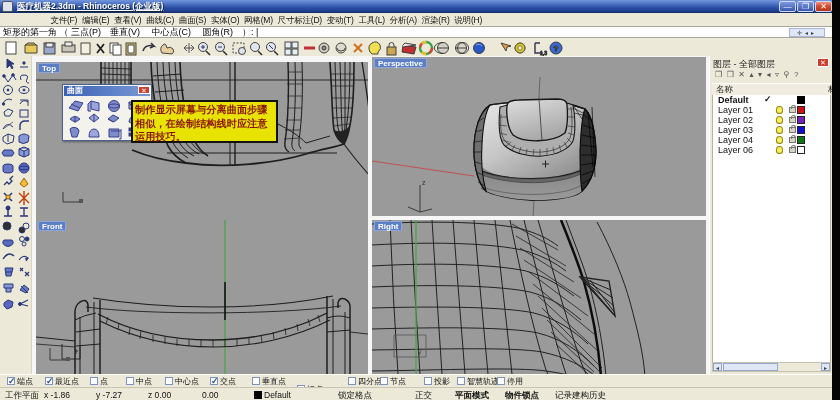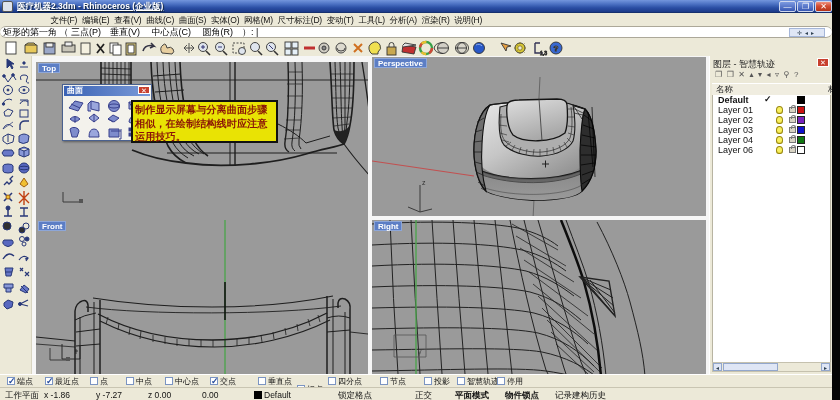--- a/index.html
+++ b/index.html
@@ -10,21 +10,21 @@
 #title-ico{left:2px;top:1px;width:11px;height:11px;background:#dfe3ec;border:1px solid #555;border-radius:2px;}
 #title-txt{left:17px;top:0px;height:13px;line-height:13px;color:#fff;font-size:8.5px;font-weight:bold;text-shadow:1px 1px 1px #123;text-decoration:underline;}
 .wbtn{top:1px;width:17px;height:11px;border-radius:2px;border:1px solid #cfd8ee;font-size:8px;color:#fff;text-align:center;line-height:10px;}
 #btn-min{left:779px;background:linear-gradient(180deg,#7c9ae0,#3858b4);}
 #btn-max{left:797px;background:linear-gradient(180deg,#7c9ae0,#3858b4);}
 #btn-cls{left:815px;width:17px;background:linear-gradient(180deg,#ef9280,#d24e33 45%,#b53318);}
 
 #menubar{left:0;top:14px;width:832px;height:12px;background:#ece9d8;font-size:8.5px;color:#111;line-height:12px;white-space:nowrap;padding-left:48px;}
 #menubar span{display:inline-block;margin:0 2.4px;letter-spacing:-0.2px;}
 
-#cmdbar{left:0;top:26px;width:832px;height:12px;background:#fff;border-top:1px solid #aca899;border-bottom:1px solid #aca899;font-size:9px;color:#000;line-height:11px;padding-left:3px;white-space:nowrap;border-radius:6px;}
+#cmdbar{left:0;top:26px;width:832px;height:12px;background:#fff;border-top:1px solid #aca899;border-bottom:1px solid #aca899;font-size:9px;color:#000;line-height:11px;padding-left:3px;white-space:nowrap;}
 #cmdspin{left:789px;top:28px;width:36px;height:9px;background:#dfe6f5;border:1px solid #a5b6d8;font-size:6px;color:#345;line-height:8px;text-align:center;letter-spacing:3px;}
 
 #toolbar{left:0;top:38px;width:832px;height:18px;background:#ece9d8;white-space:nowrap;padding-left:2px;padding-top:1px;}
 
 #leftbar{left:0;top:56px;width:32px;height:318px;background:#ece9d8;border-right:1px solid #d8d4c0;}
 
 #vpzone{left:32px;top:56px;width:677px;height:318px;background:#f6f6f6;}
 .vp{position:absolute;background:#9a9a9a;}
 .vplabel{position:absolute;left:2px;top:1px;background:#5c7ec5;border:1px solid #8da6d8;color:#fff;font-size:8px;font-weight:bold;padding:0 3px;height:10px;line-height:10px;}
 
@@ -370,21 +370,21 @@
       </g>
       <path d="M44,0 L44,154" stroke="#4fa44f" stroke-width="1.4" fill="none"></path>
       <g stroke="#555" stroke-width="1" fill="none">
         <path d="M22,115 L22,137 L54,137 L54,115 M22,115 L54,115" opacity="0.8"></path>
       </g>
       <text x="46" y="134" font-size="7" fill="#4a4a4a" font-family="Liberation Sans">y</text>
     </svg>
     <div class="vplabel">Right</div>
   </div>
   <div id="panel" class="abs">
-    <div style="position:absolute;left:3px;top:2px;font-size:9px;color:#222;">图层 - 智慧轨迹</div>
+    <div style="position:absolute;left:3px;top:2px;font-size:9px;color:#222;">图层 - 全部图层</div>
     <div style="position:absolute;right:3px;top:2px;width:12px;height:9px;background:#c8402e;border:1px solid #fff;color:#fff;font-size:7px;line-height:7px;text-align:center;">✕</div>
     <div style="position:absolute;left:2px;top:14px;width:119px;height:12px;color:#555;font-size:8px;letter-spacing:4.5px;padding-left:3px;">❐❒✕▴▾◂▿⚲?</div>
     <div style="position:absolute;left:2px;top:27px;width:119px;height:16px;background:#f0ede0;border-top:1px solid #fff;border-bottom:1px solid #e0a020;font-size:8.5px;color:#222;"><span style="margin-left:4px;">名称</span><span style="position:absolute;right:-14px;">材质</span></div>
     <div style="position:absolute;left:2px;top:39px;width:119px;height:270px;background:#fff;border:1px solid #b8b4a2;border-top:none;"></div>
     <div id="lay" style="position:absolute;left:2px;top:39px;width:119px;font-size:9px;color:#111;">
       <div style="position:relative;height:10px;">
           <span style="position:absolute;left:6px;top:0;font-weight:bold;">Default</span>
           <span style="position:absolute;left:52px;top:-1px;font-weight:bold;">✓</span>
           <span style="position:absolute;left:85px;top:1px;width:8px;height:8px;background:#000;"></span>
         </div>
@@ -426,23 +426,23 @@
     </div>
   </div>
   <div id="blackR" class="abs"></div>
   <div id="osnap" class="abs">
     <span class="osn" style="left:7px;"><span class="cb c"></span>端点</span>
     <span class="osn" style="left:45px;"><span class="cb c"></span>最近点</span>
     <span class="osn" style="left:90px;"><span class="cb"></span>点</span>
     <span class="osn" style="left:126px;"><span class="cb"></span>中点</span>
     <span class="osn" style="left:165px;"><span class="cb"></span>中心点</span>
     <span class="osn" style="left:210px;"><span class="cb c"></span>交点</span>
-    <span class="osn" style="left:258px;"><span class="cb"></span>垂直点</span>
+    <span class="osn" style="left:252px;"><span class="cb"></span>垂直点</span>
     <span class="osn" style="left:297px;margin-top:8px;"><span class="cb"></span>切点</span>
-    <span class="osn" style="left:328px;"><span class="cb"></span>四分点</span>
+    <span class="osn" style="left:348px;"><span class="cb"></span>四分点</span>
     <span class="osn" style="left:380px;"><span class="cb"></span>节点</span>
     <span class="osn" style="left:424px;"><span class="cb"></span>投影</span>
     <span class="osn" style="left:457px;"><span class="cb"></span>智慧轨迹</span>
     <span class="osn" style="left:497px;"><span class="cb"></span>停用</span>
   </div>
   <div id="statusbar" class="abs">
     <span class="st" style="left:5px;">工作平面</span>
     <span class="st" style="left:44px;">x -1.86</span>
     <span class="st" style="left:96px;">y -7.27</span>
     <span class="st" style="left:148px;">z 0.00</span>

